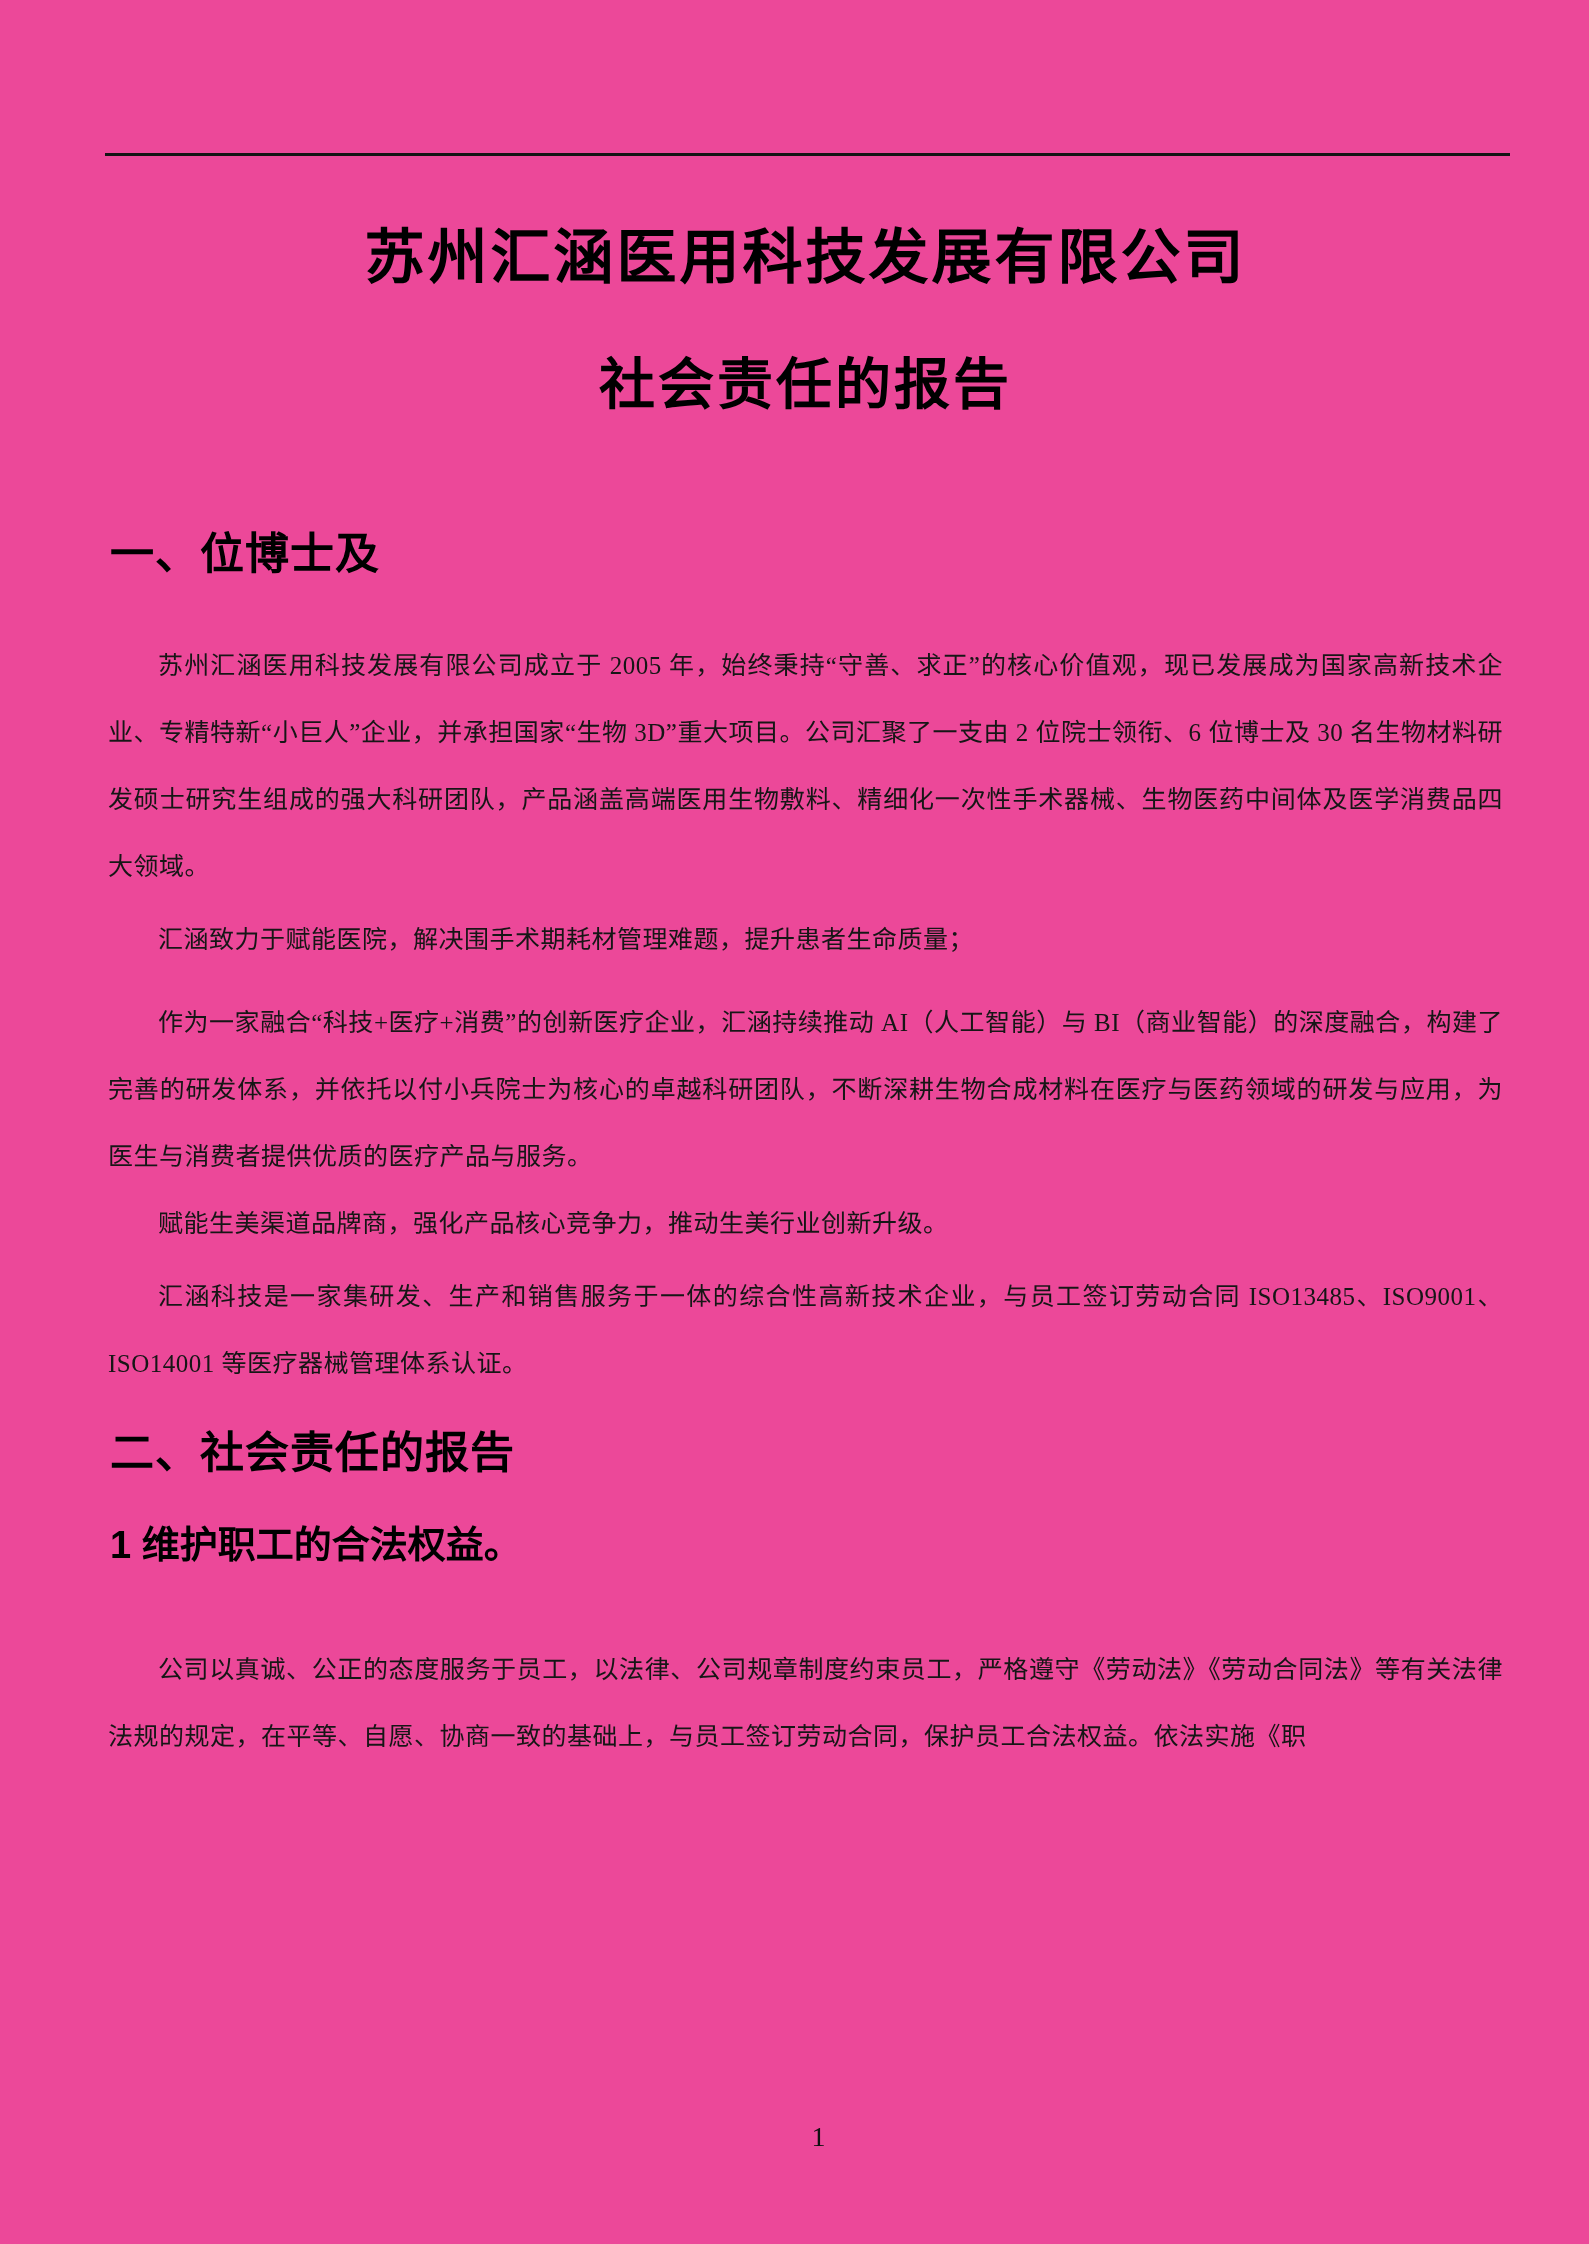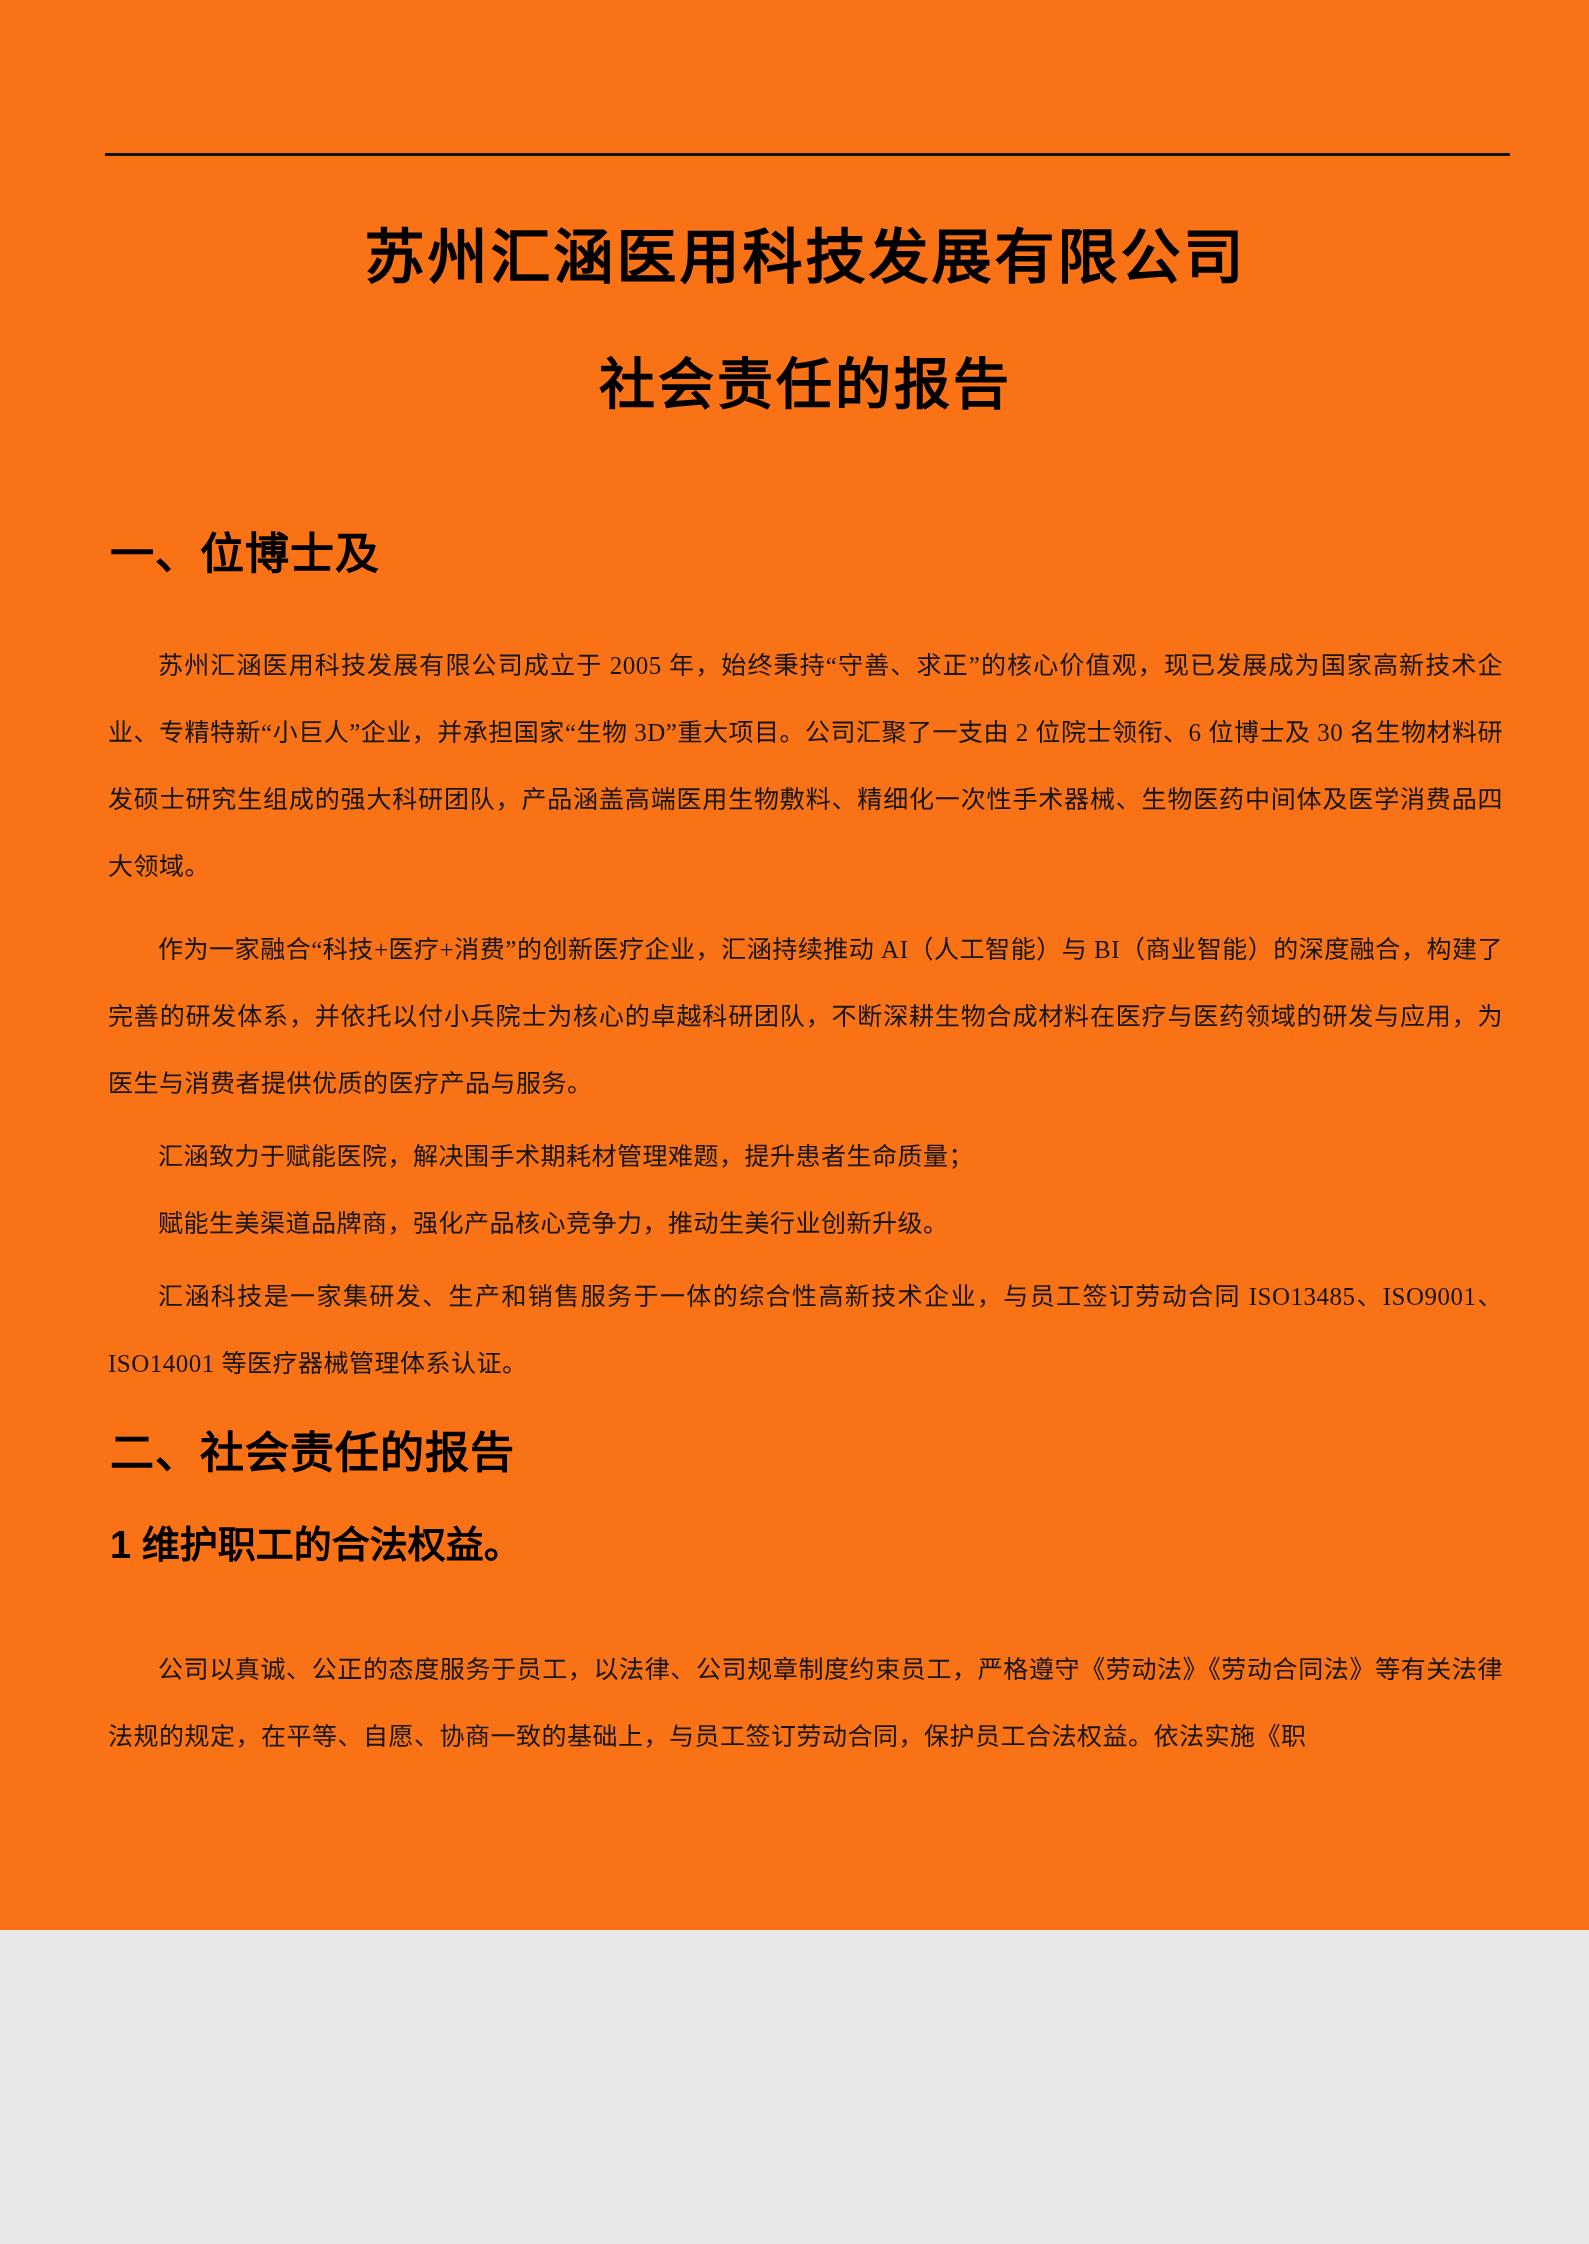--- a/index.html
+++ b/index.html
@@ -3,23 +3,23 @@
 <meta charset="utf-8">
 <style>
   html, body {
     margin: 0;
     padding: 0;
     background: #e8e8e8;
   }
   .page {
     position: relative;
     width: 1589px;
-    height: 1930px;
+    height: 2244px;
     margin: 0 auto;
-    background: #f97316;
+    background: #ec4899;
     color: #111;
     overflow: hidden;
     font-family: "Liberation Serif", "DejaVu Serif", serif;
   }
   .header-rule {
     position: absolute;
     top: 153px;
     left: 105px;
     width: 1405px;
     height: 3px;
@@ -111,22 +111,22 @@
   <div class="content">
 
     <h1 class="doc-title">苏州汇涵医用科技发展有限公司</h1>
 
     <h2 class="doc-subtitle">社会责任的报告</h2>
 
     <h3 class="section-heading">一、位博士及</h3>
 
     <div class="body-block">
       <p class="para">苏州汇涵医用科技发展有限公司成立于 2005 年，始终秉持“守善、求正”的核心价值观，现已发展成为国家高新技术企业、专精特新“小巨人”企业，并承担国家“生物 3D”重大项目。公司汇聚了一支由 2 位院士领衔、6 位博士及 30 名生物材料研发硕士研究生组成的强大科研团队，产品涵盖高端医用生物敷料、精细化一次性手术器械、生物医药中间体及医学消费品四大领域。</p>
+      <p class="para gap-sm">汇涵致力于赋能医院，解决围手术期耗材管理难题，提升患者生命质量；</p>
       <p class="para gap-lg">作为一家融合“科技+医疗+消费”的创新医疗企业，汇涵持续推动 AI（人工智能）与 BI（商业智能）的深度融合，构建了完善的研发体系，并依托以付小兵院士为核心的卓越科研团队，不断深耕生物合成材料在医疗与医药领域的研发与应用，为医生与消费者提供优质的医疗产品与服务。</p>
-      <p class="para gap-sm">汇涵致力于赋能医院，解决围手术期耗材管理难题，提升患者生命质量；</p>
       <p class="para">赋能生美渠道品牌商，强化产品核心竞争力，推动生美行业创新升级。</p>
       <p class="para gap-sm">汇涵科技是一家集研发、生产和销售服务于一体的综合性高新技术企业，与员工签订劳动合同 ISO13485、ISO9001、ISO14001 等医疗器械管理体系认证。</p>
     </div>
 
     <h3 class="section-heading second">二、社会责任的报告</h3>
 
     <h4 class="sub-heading">1 维护职工的合法权益。</h4>
 
     <div class="body-block tight">
       <p class="para">公司以真诚、公正的态度服务于员工，以法律、公司规章制度约束员工，严格遵守《劳动法》《劳动合同法》等有关法律法规的规定，在平等、自愿、协商一致的基础上，与员工签订劳动合同，保护员工合法权益。依法实施《职</p>

